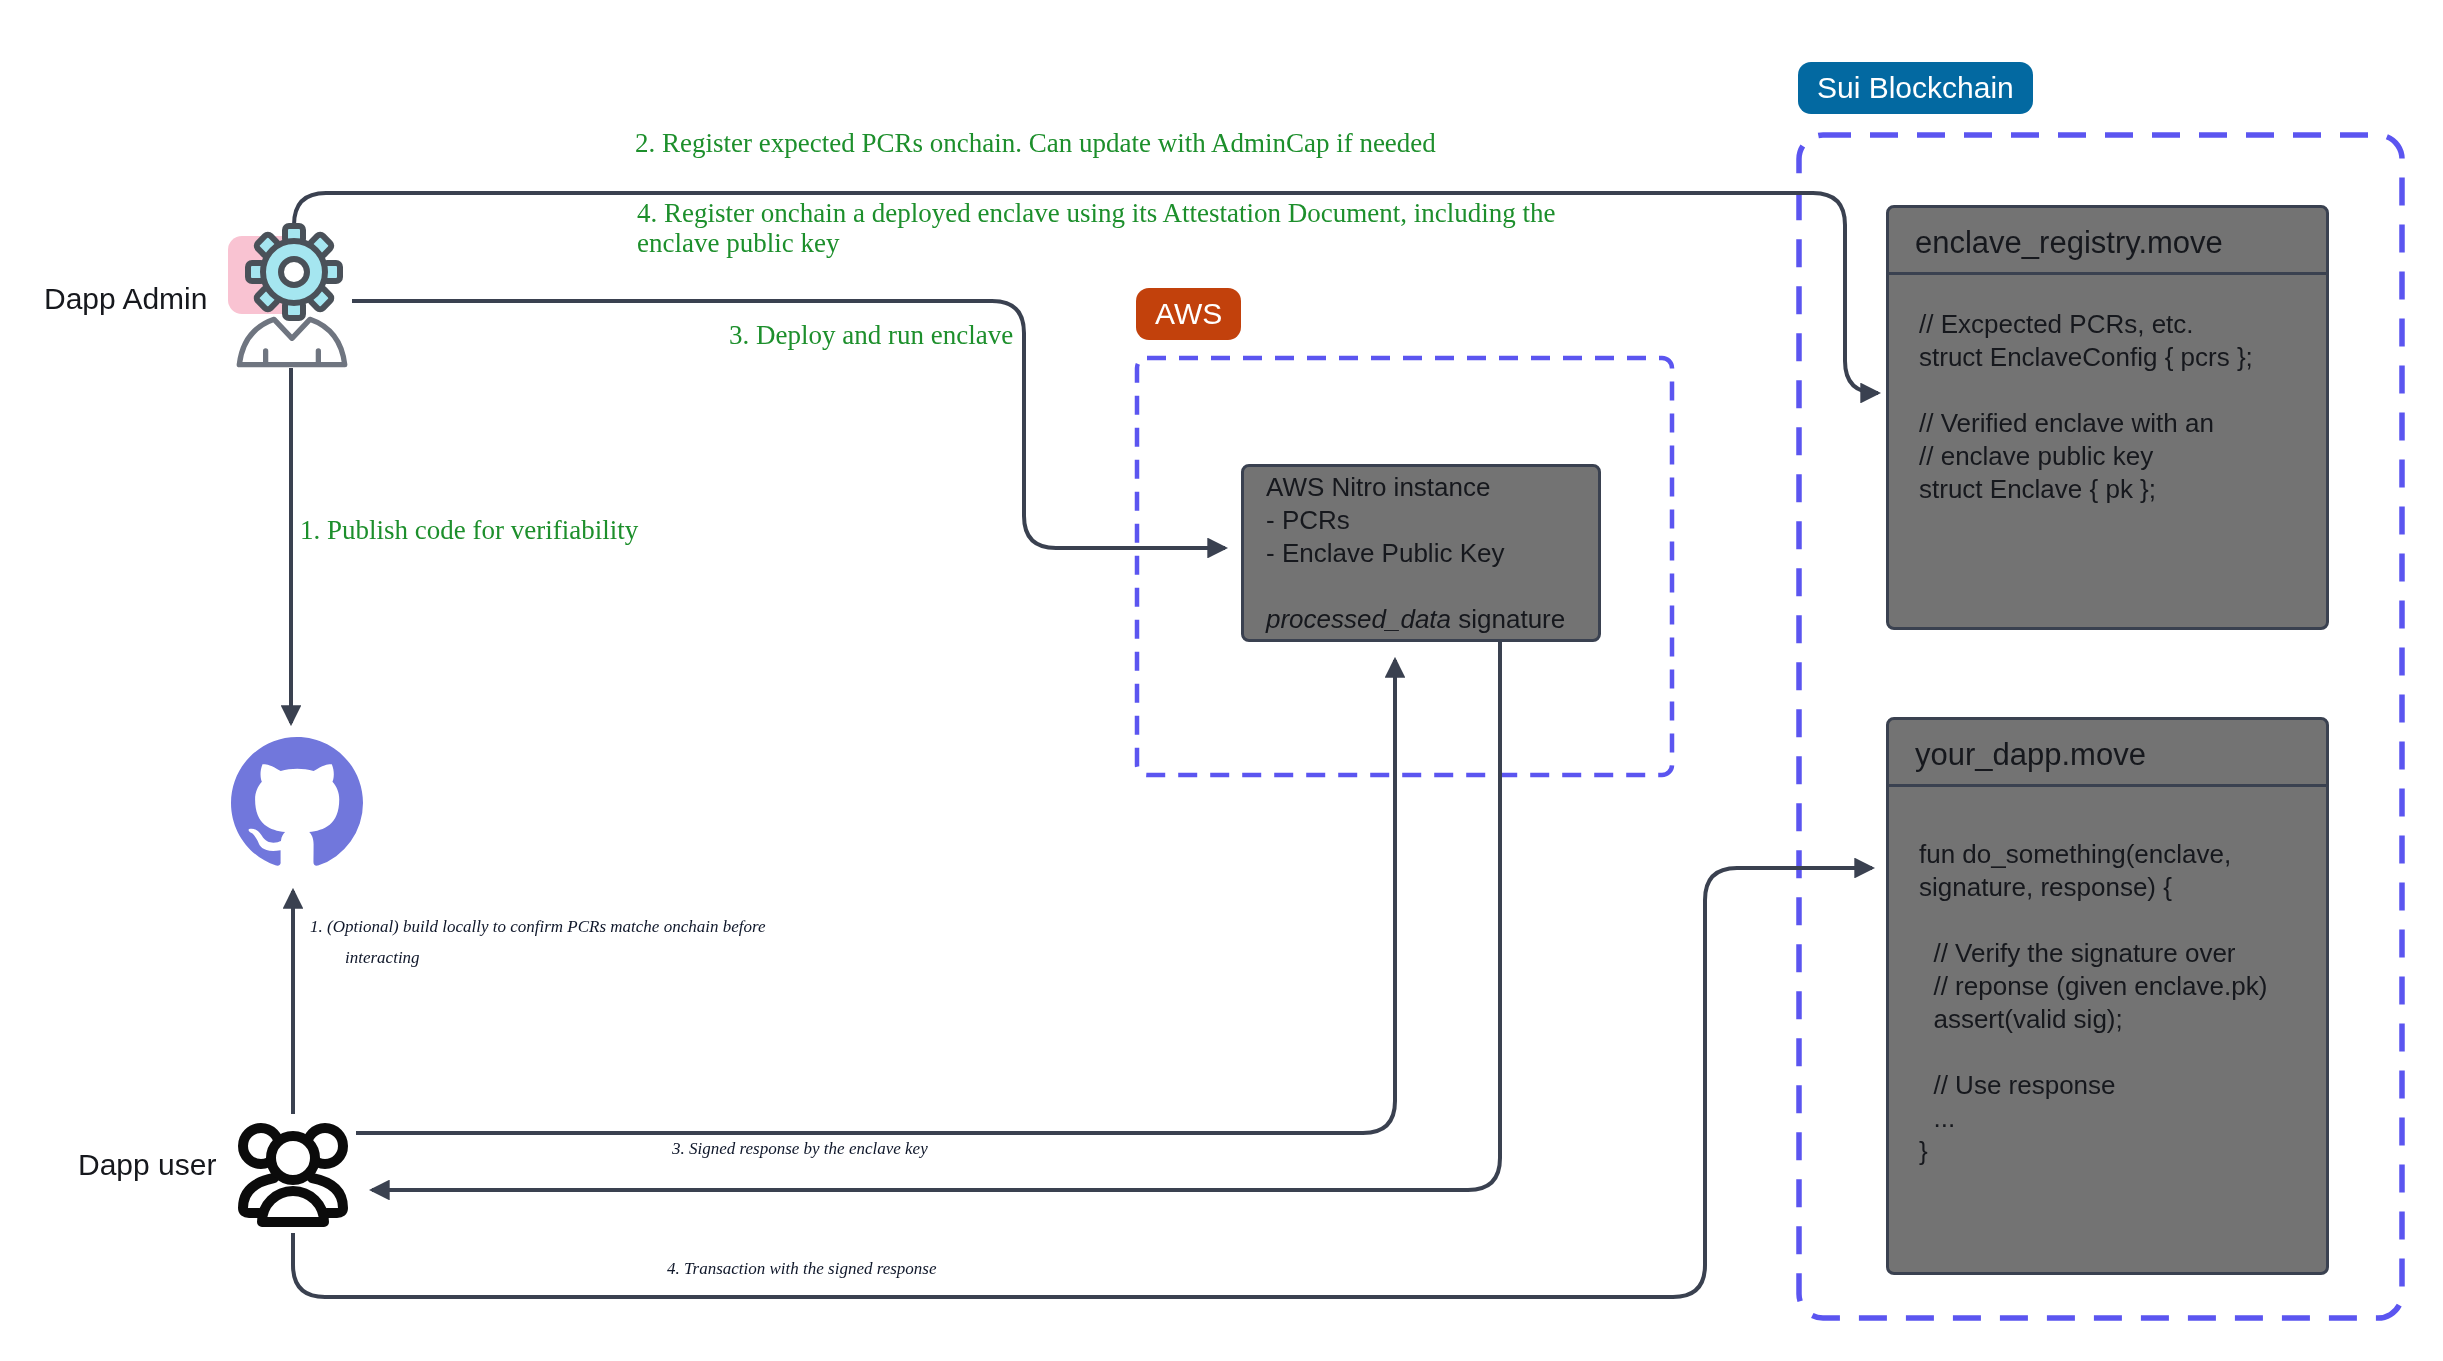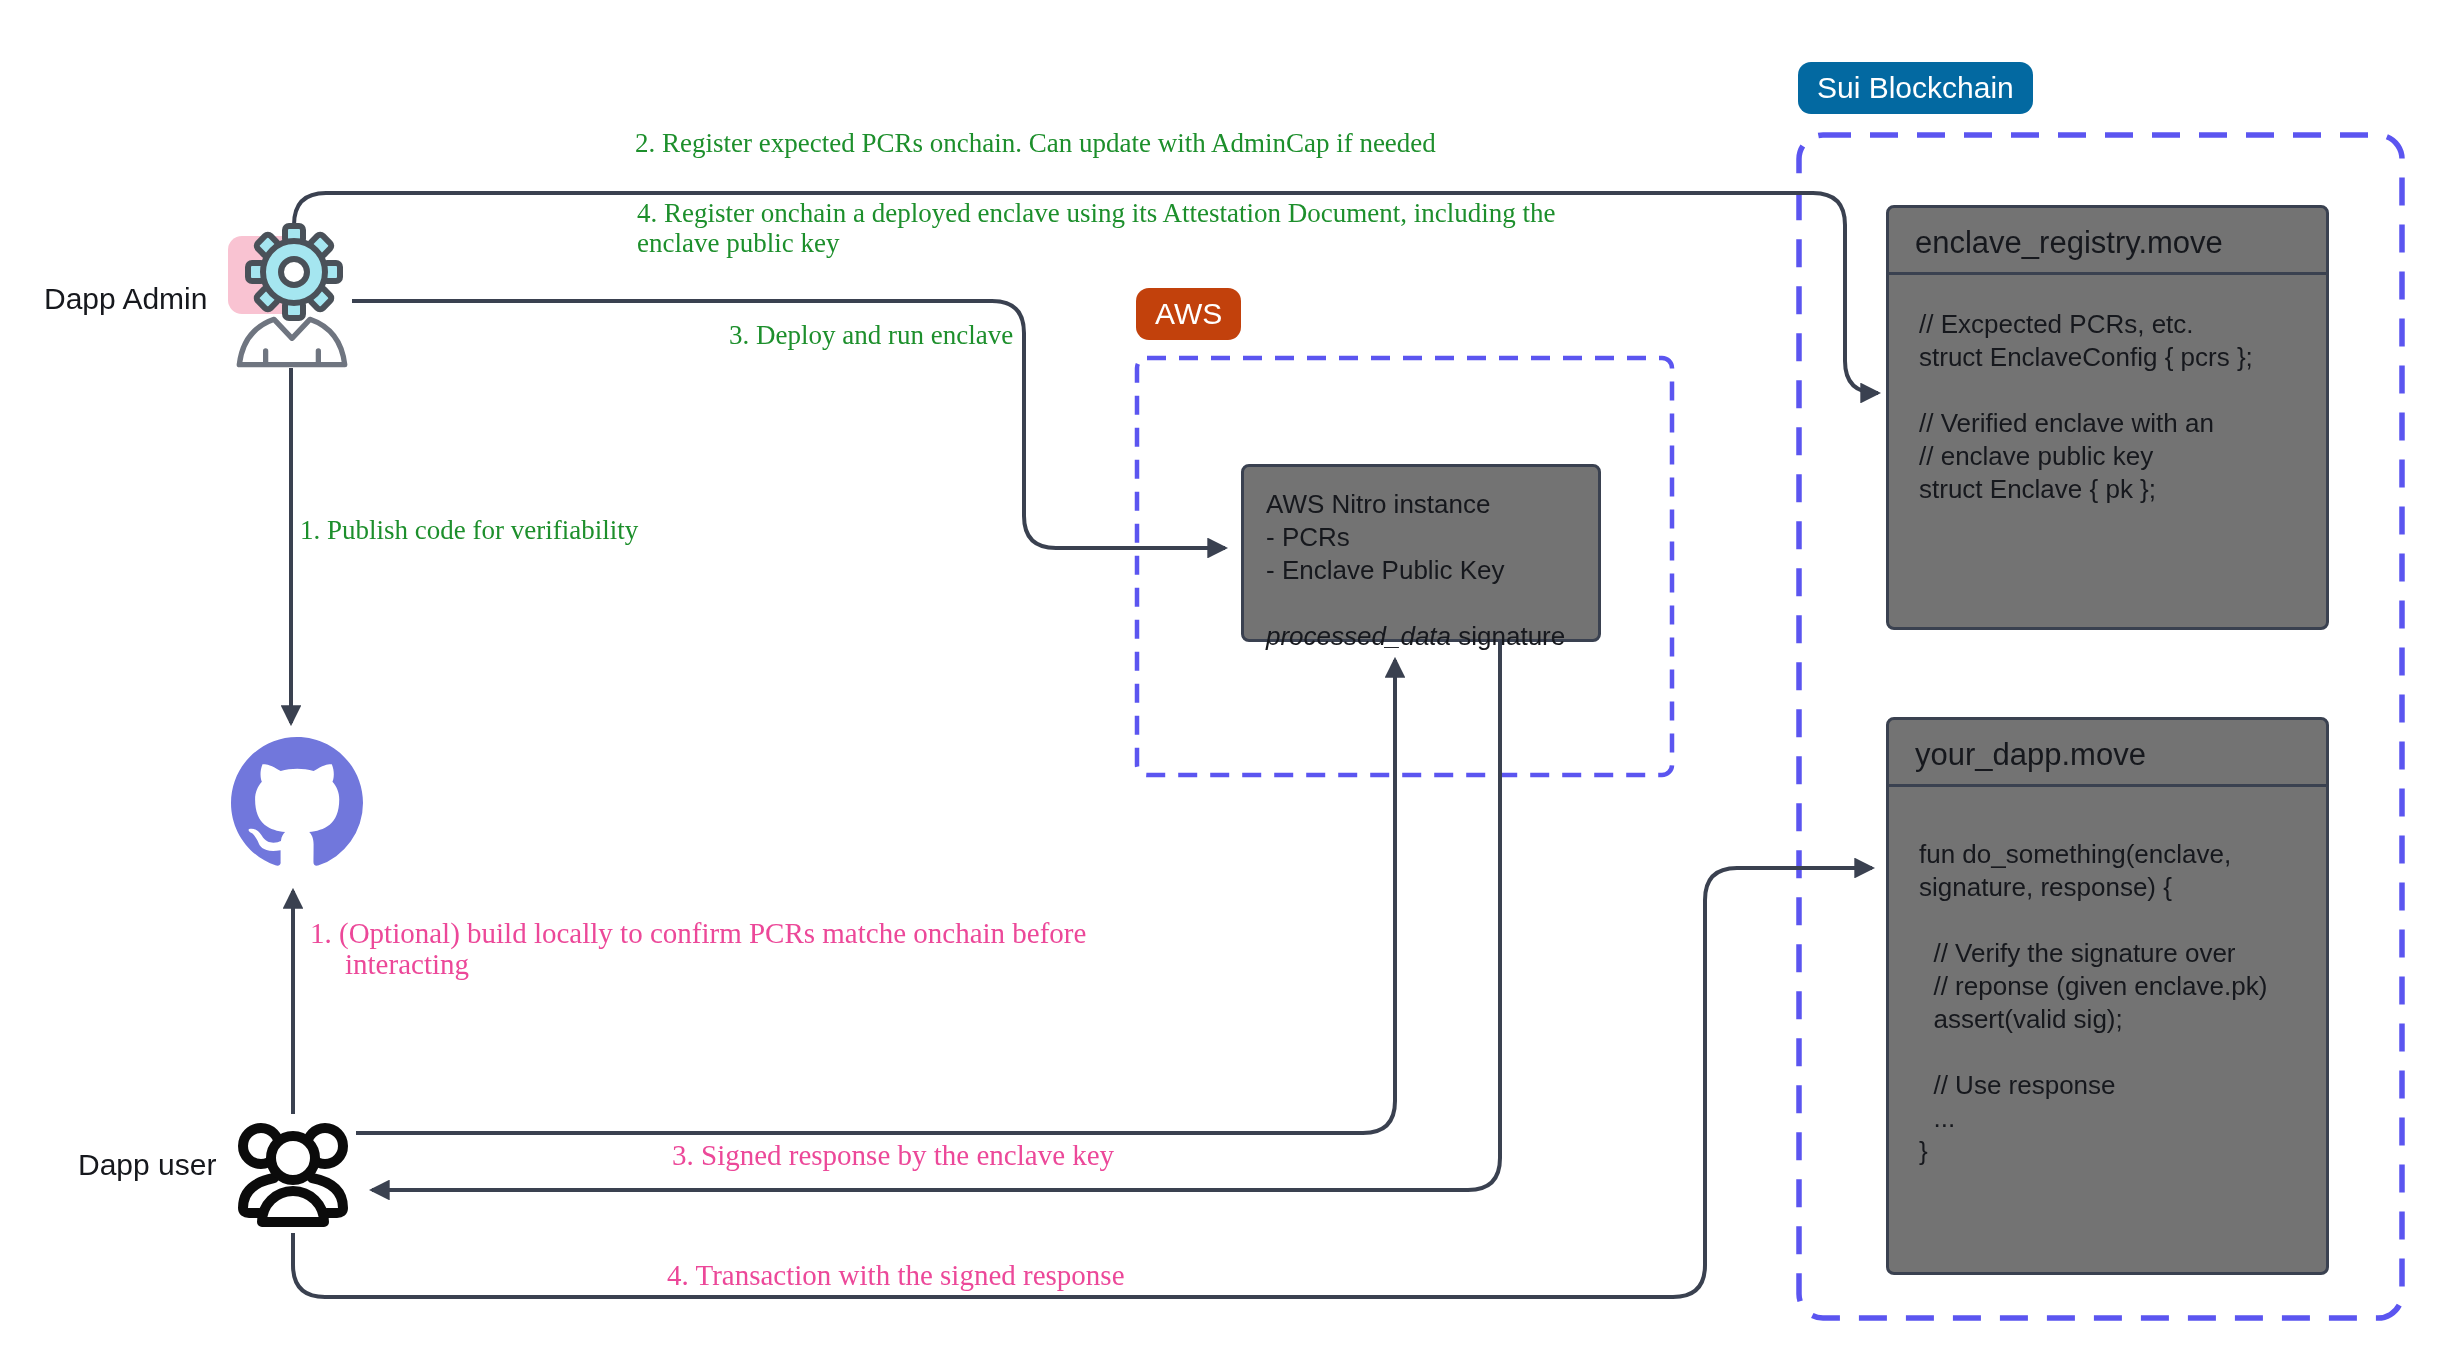--- a/index.html
+++ b/index.html
@@ -1,21 +1,21 @@
 <!DOCTYPE html>
 <html><head>
 <meta charset="utf-8">
 <style>
   html,body{margin:0;padding:0;background:#ffffff;}
   .canvas{position:relative;width:2443px;height:1361px;background:#ffffff;overflow:hidden;
           font-family:"Liberation Sans",sans-serif;}
   .overlay{position:absolute;left:0;top:0;z-index:1;}
   .abs{position:absolute;z-index:3;}
   .actor-label{font-size:30px;color:#16181d;white-space:nowrap;}
-  .note-serif{font-family:"Liberation Serif",serif;font-size:29px;color:#ec4899;white-space:nowrap;}
+  .note-serif{font-family:"Liberation Serif",serif;font-size:17px;color:#0f172a;white-space:nowrap;font-style:italic;}
   .note-green{font-family:"Liberation Serif",serif;font-size:27px;color:#1d8f2c;white-space:nowrap;}
   .badge{color:#ffffff;font-size:30px;border-radius:13px;padding:9px 19px;white-space:nowrap;z-index:4;}
   .node-box{background:#737373;border:3px solid #3a4150;border-radius:8px;z-index:2;}
   .box-title{font-size:31px;color:#16181d;white-space:nowrap;}
   .box-divider{position:absolute;left:0;right:0;height:3px;background:#3a4150;}
   .code-line{font-size:26px;line-height:33px;min-height:33px;color:#16181d;white-space:pre;}
   .nitro-line{font-size:26px;line-height:33px;min-height:33px;color:#16181d;white-space:pre;}
   .icon{position:absolute;z-index:2;}
 </style>
 </head>
@@ -92,21 +92,21 @@
   <div class="abs note-green" style="left:729px;top:320px;">3. Deploy and run enclave</div>
   <div class="abs note-green" style="left:300px;top:515px;">1. Publish code for verifiability</div>
 
   <div class="abs note-serif" style="left:310px;top:917px;">1. (Optional) build locally to confirm PCRs matche onchain before</div>
   <div class="abs note-serif" style="left:345px;top:948px;">interacting</div>
   <div class="abs note-serif" style="left:672px;top:1139px;">3. Signed response by the enclave key</div>
   <div class="abs note-serif" style="left:667px;top:1259px;">4. Transaction with the signed response</div>
 
   <div class="abs badge" style="left:1136px;top:288px;background:#c2410c;">AWS</div>
 
-  <div class="abs node-box" style="left:1241px;top:464px;width:360px;height:178px;padding:21px 0 0 22px;box-sizing:border-box;">
+  <div class="abs node-box" style="left:1241px;top:464px;width:360px;height:178px;padding:4px 0 0 22px;box-sizing:border-box;">
     <div class="nitro-line">AWS Nitro instance</div>
     <div class="nitro-line">- PCRs</div>
     <div class="nitro-line">- Enclave Public Key</div>
     <div class="nitro-line"></div>
     <div class="nitro-line"><span style="font-style:italic;">processed_data</span><span> signature</span></div>
   </div>
 
   <div class="abs badge" style="left:1798px;top:62px;background:#0369a1;">Sui Blockchain</div>
 
   <div class="abs node-box" style="left:1886px;top:205px;width:437px;height:419px;">

